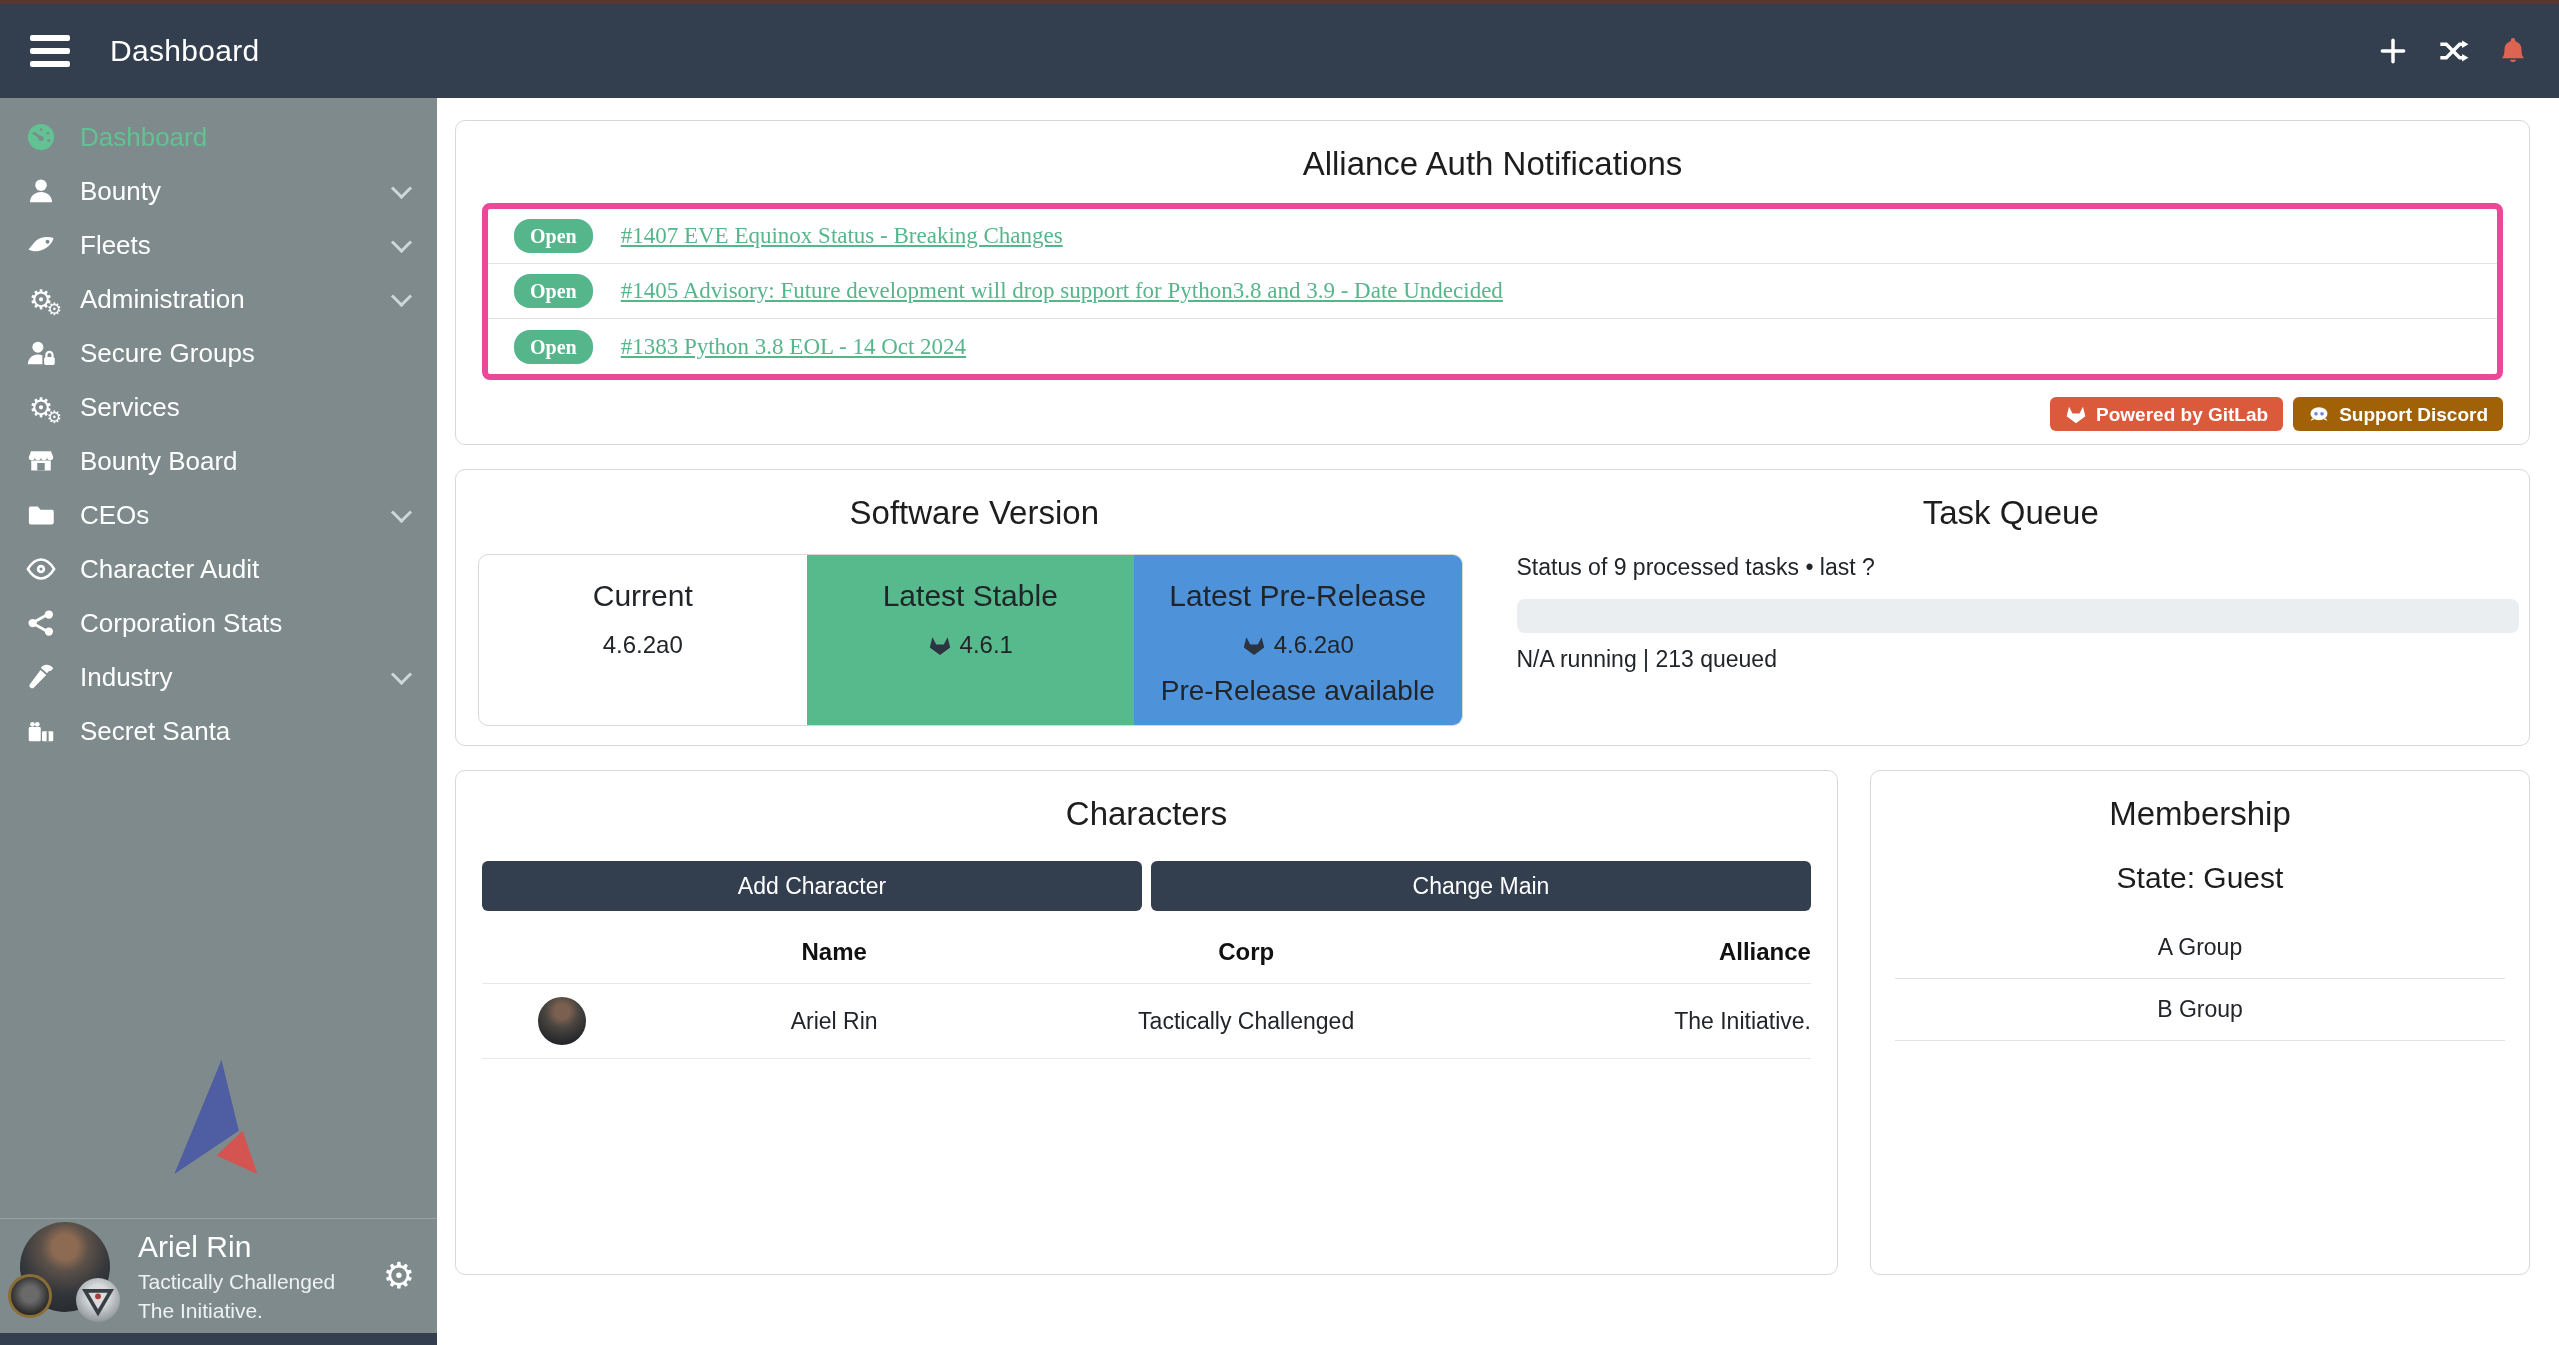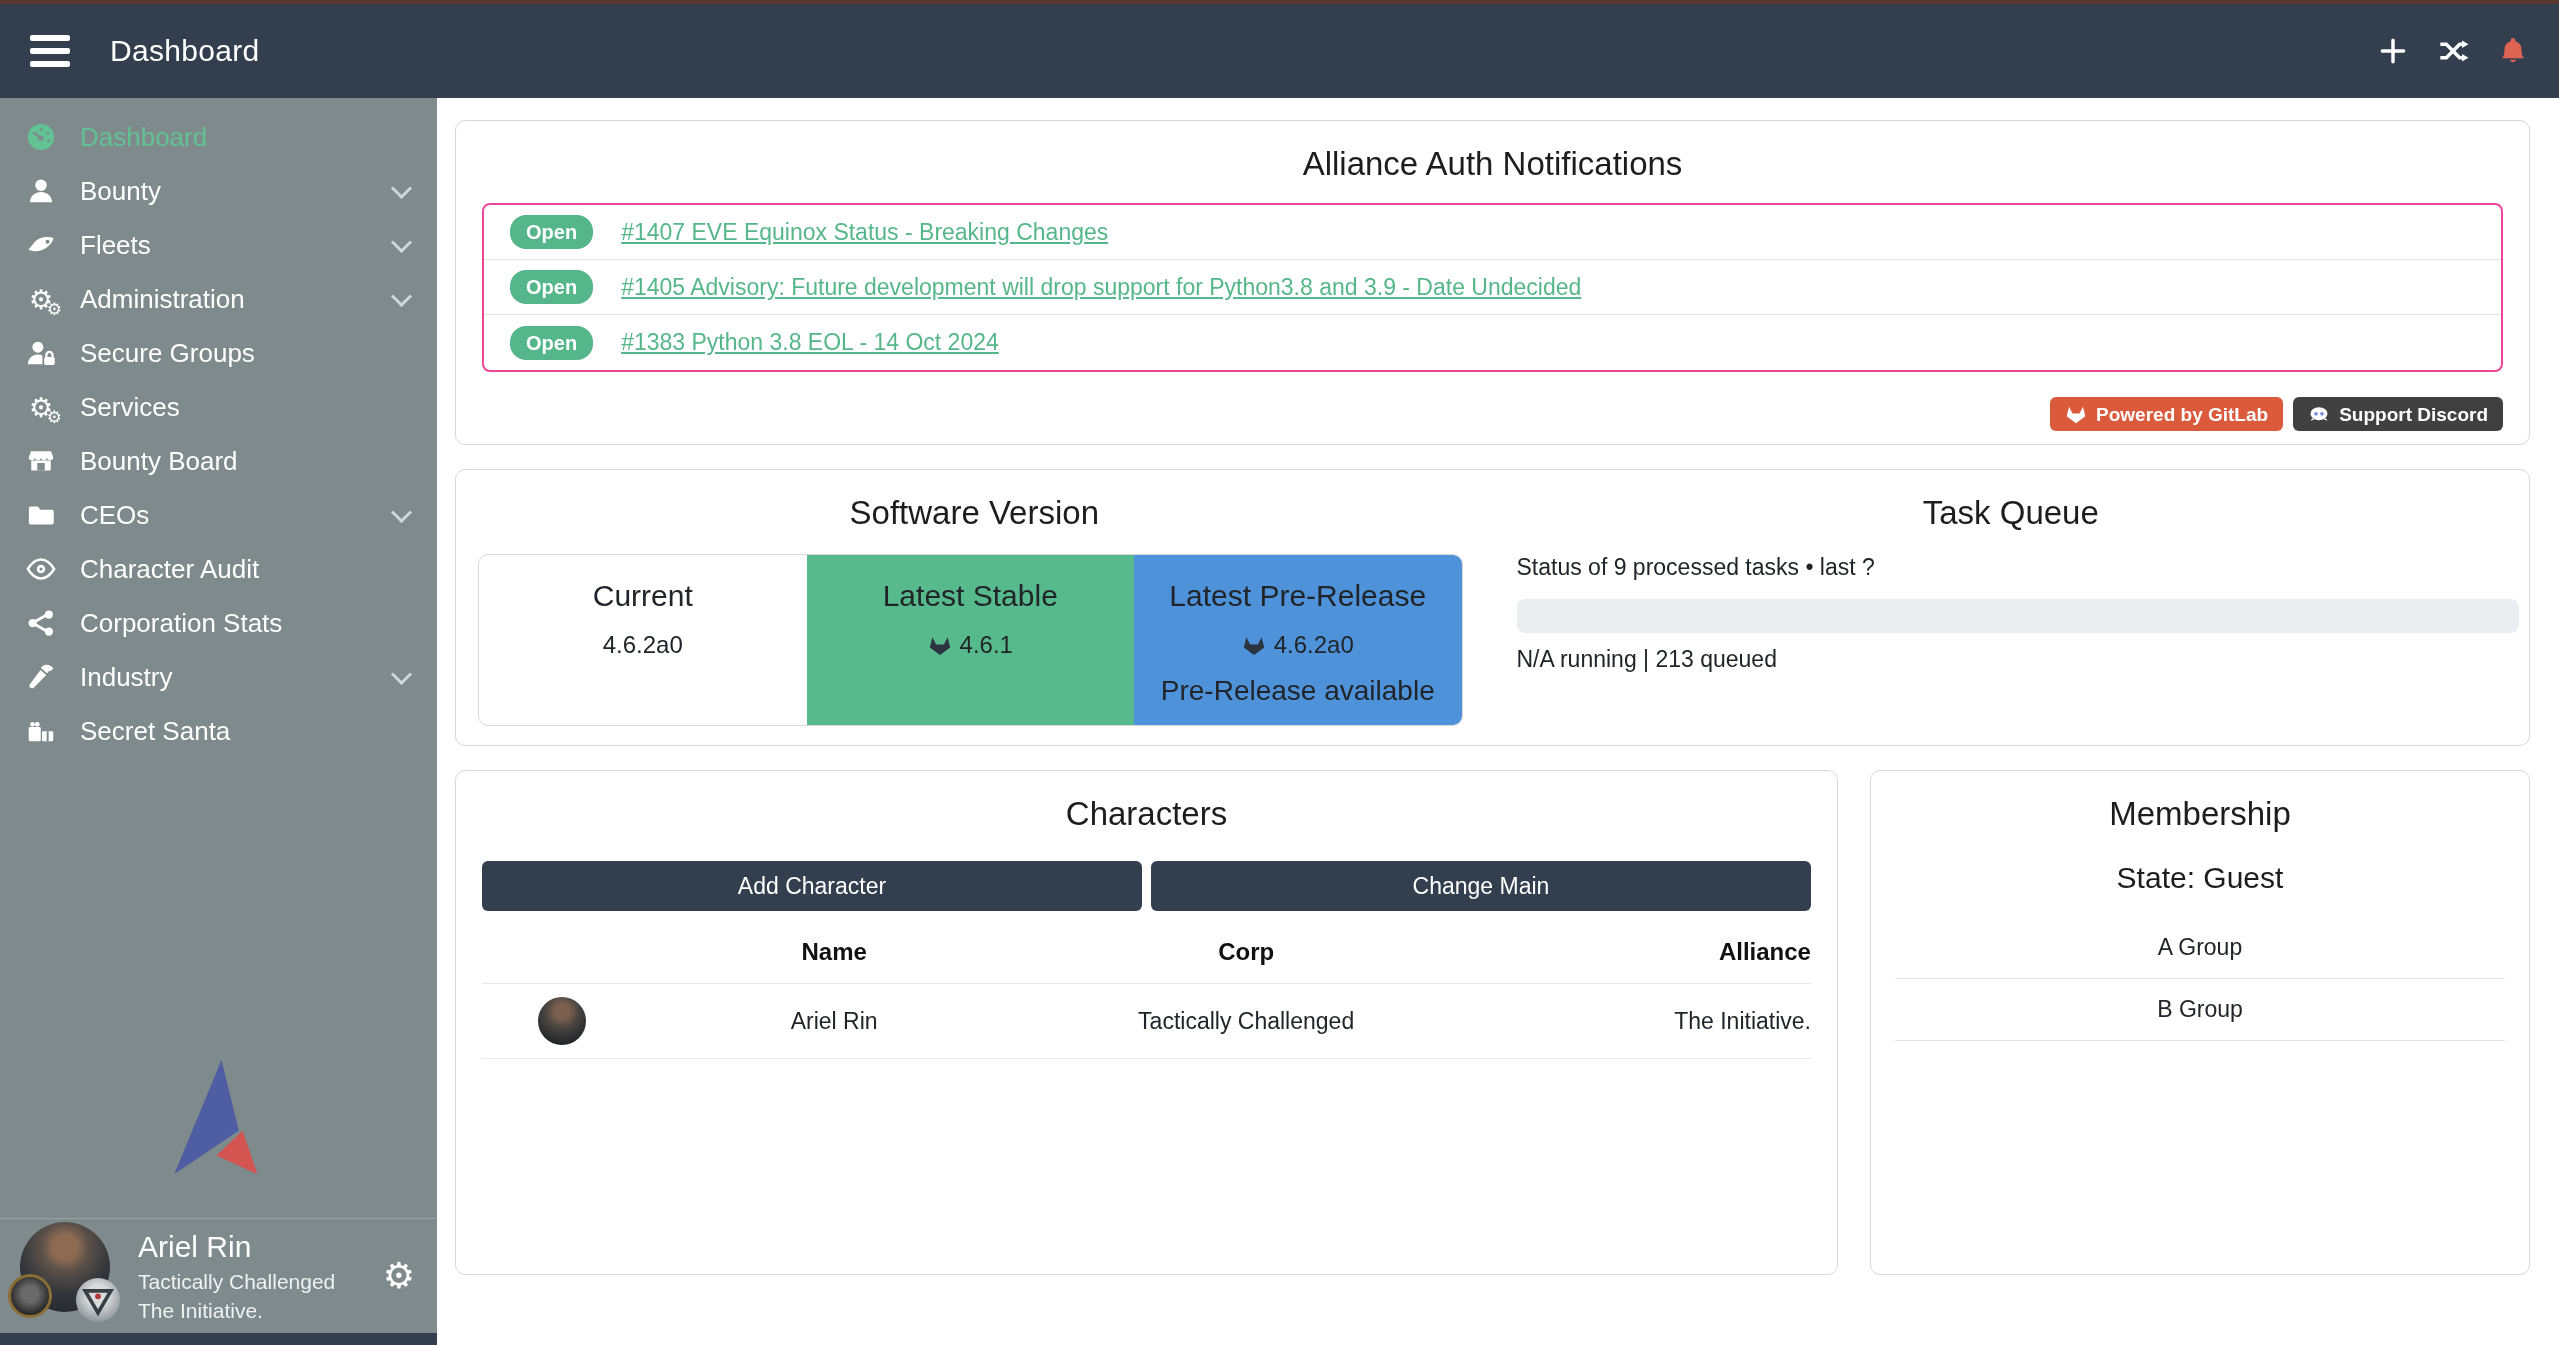--- a/index.html
+++ b/index.html
@@ -58,32 +58,32 @@
   .user-gear { margin-left:auto; font-family:"DejaVu Sans",sans-serif; font-size:36px;
     color:#fff; cursor:pointer; line-height:1; }
   .bottom-strip { height:12px; background:#333e4e; }
 
   
   .card { border:1px solid #d8d8d8; border-radius:10px; background:#fff; }
   .card-title { text-align:center; font-size:33px; font-weight:400; color:#1d1d1d; margin-top:24px; }
 
   
   .card-notif { height:325px; position:relative; }
-  .notif-list { margin:20px 26px 0; border:2px solid #ec4899; border-radius:8px; overflow:hidden; }
+  .notif-list { margin:20px 26px 0; border:6px solid #ec4899; border-radius:8px; overflow:hidden;font-family:Liberation Serif, serif; }
   .notif-row { display:flex; align-items:center; gap:28px; padding:0 26px; height:55px;
     border-bottom:1px solid #e3e3e3; }
   .notif-row:last-child { border-bottom:none; }
   .badge-open { background:#56b68b; color:#fff; font-size:20px; font-weight:700;
     padding:7px 16px; border-radius:16px; line-height:1; flex:none; }
   .notif-link { color:#56b68b; text-decoration:underline; font-size:23px; cursor:pointer; }
   .card1-badges { position:absolute; right:26px; bottom:13px; display:flex; gap:10px; }
   .badge-pill { display:flex; align-items:center; gap:9px; color:#fff; font-size:19px;
     font-weight:700; padding:6px 15px; border-radius:6px; cursor:pointer; line-height:1; }
   .badge-gitlab { background:#dc5a3c; }
-  .badge-discord { background:#404040; }
+  .badge-discord { background:#a16207; }
   .badge-pill svg { width:22px; height:22px; }
 
   
   .card-mid { height:277px; margin-top:24px; display:flex; }
   .half { flex:1; min-width:0; }
   .version-box { display:flex; border:1px solid #d8d8d8; border-radius:10px; overflow:hidden;
     margin:22px 30px 0 22px; height:172px; }
   .vcol { flex:1; text-align:center; padding-top:24px; color:#212529; }
   .vcol.stable { background:#57ba8d; }
   .vcol.pre { background:#4e92da; }

